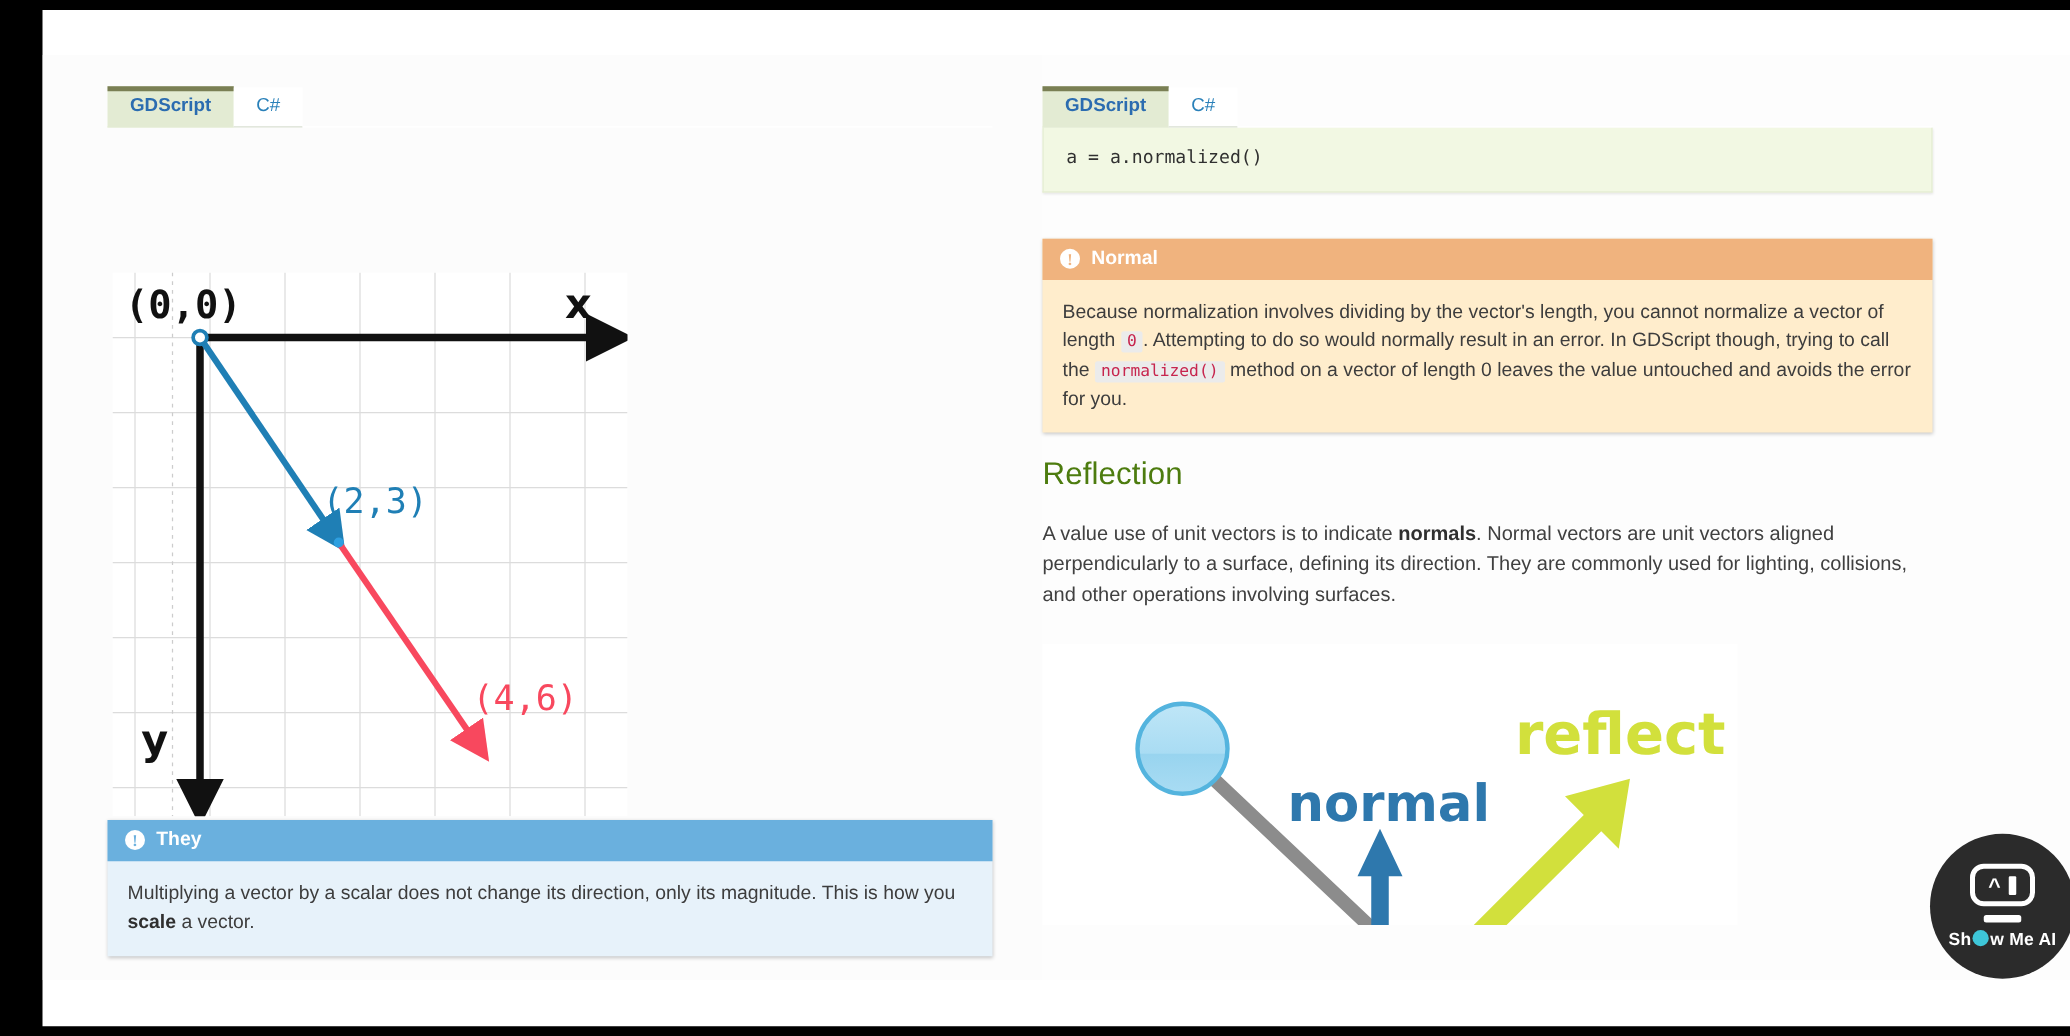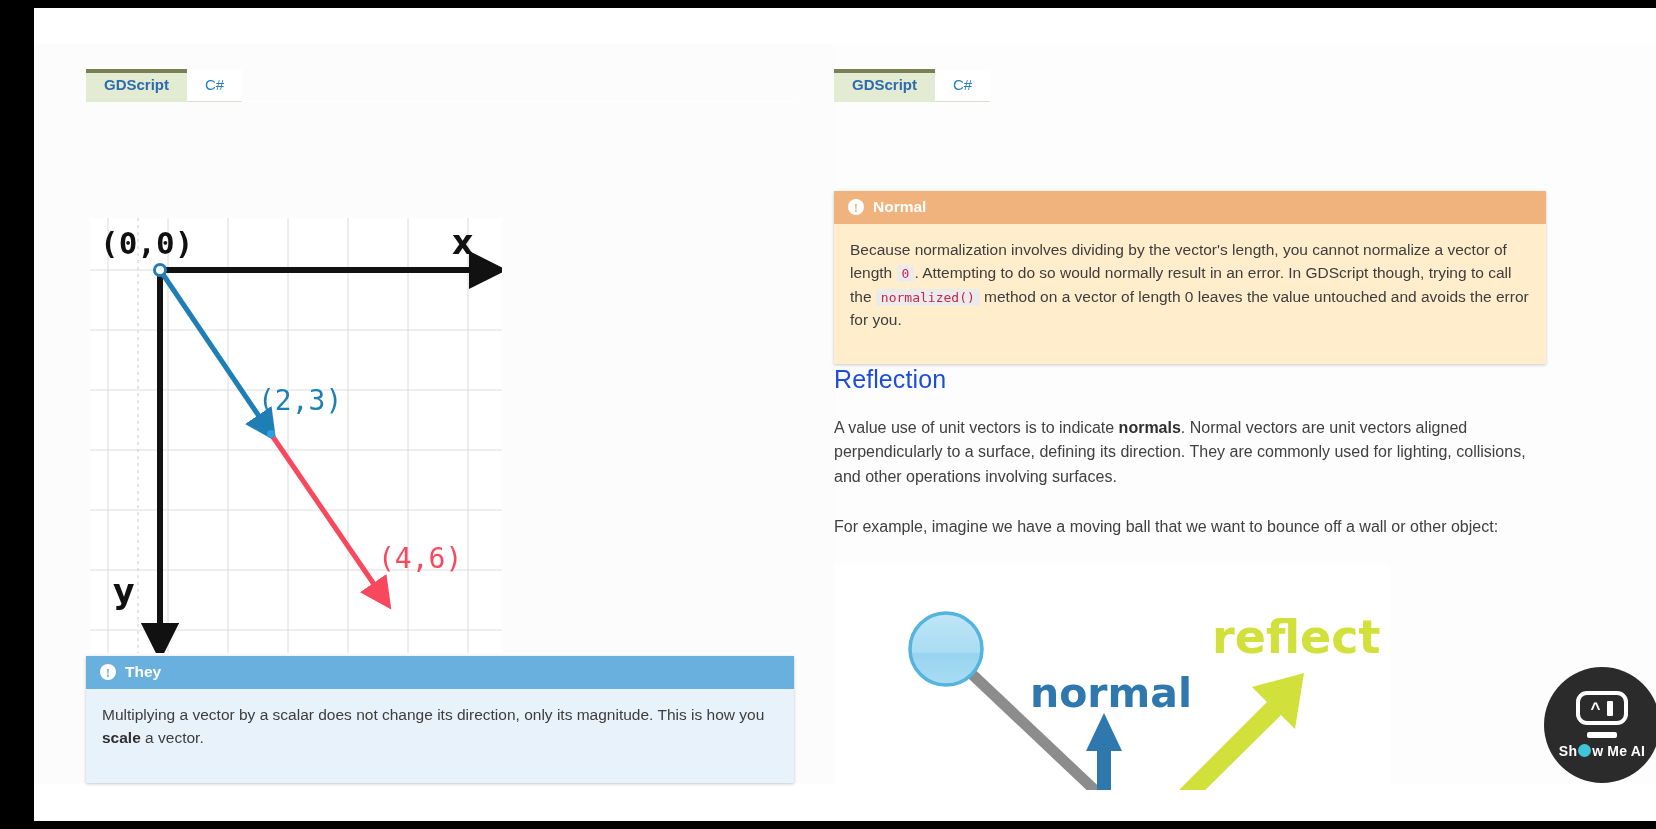--- a/index.html
+++ b/index.html
@@ -63,21 +63,21 @@
 
   
   .diagram { margin: 14px 0 0 4px; }
 
   
   .adm { box-shadow: 0 1px 3px rgba(0,0,0,.22); }
   .adm-title {
     font-size: 15.5px; font-weight: bold; color: #ffffff;
     padding: 7px 14px 8px 14px; display: flex; align-items: center; gap: 9px;
   }
-  .adm-body { font-size: 15.5px; line-height: 1.50; padding: 14px 16px 33px 16px; color: #3d3d3d; }
+  .adm-body { font-size: 15.5px; line-height: 1.50; padding: 14px 16px 15px 16px; color: #3d3d3d; }
   .adm-note .adm-title { background: #6ab0de; }
   .adm-note { background: #e7f2fa; }
   .adm-warn .adm-title { background: #f0b37e; }
   .adm-warn { background: #ffedcc; }
   .adm-icon {
     width: 16px; height: 16px; border-radius: 50%;
     background: #ffffff; display: inline-flex;
     align-items: center; justify-content: center; flex: none;
   }
   .adm-note .adm-icon-glyph { color: #6ab0de; }
@@ -86,21 +86,21 @@
 
   code.inline {
     font-family: "DejaVu Sans Mono", monospace;
     font-size: 13px; background: #ebebeb; color: #c7254e;
     padding: 1px 5px; border-radius: 2px; white-space: nowrap;
   }
   b, strong { font-weight: bold; color: #2f2f2f; }
 
   
   h2.section {
-    font-size: 25px; font-weight: normal; color: #1d4ed8;
+    font-size: 25px; font-weight: normal; color: #4d7c0f;
     margin: 28px 0 22px 0; letter-spacing: .1px;
   }
   p.body {
     font-size: 16px; line-height: 1.52; color: #404040;
     margin: 0 0 26px 0; max-width: 700px;
   }
 
   .illus { position: relative; width: 556px; height: 225px; background: #ffffff; overflow: hidden; }
 
   
@@ -210,38 +210,40 @@
     <div style="position:absolute; left:0px; top:24px; width:712px;">
       <div class="tabs">
         <div class="tab active">
           <span>GDScript</span>
         </div>
         <div class="tab">
           <span>C#</span>
         </div>
         <div class="tab-filler"></div>
       </div>
+      <div class="codeblock">
+        <div class="ln">a = a.normalized()</div>
+      </div>
     </div>
 
     <div class="adm adm-warn" style="position:absolute; left:0px; top:147px; width:712px;">
       <div class="adm-title">
         <span class="adm-icon">
               <span class="adm-icon-glyph">!</span>
             </span>
         <span>Normal</span>
       </div>
       <div class="adm-body">
         <span>Because normalization involves dividing by the vector's length, you cannot normalize a vector of length </span><code class="inline">0</code><span>. Attempting to do so would normally result in an error. In GDScript though, trying to call the </span><code class="inline">normalized()</code><span> method on a vector of length 0 leaves the value untouched and avoids the error for you.</span>
       </div>
     </div>
 
     <div style="position:absolute; left:0px; top:293px; width:712px;">
       <h2 class="section">Reflection</h2>
       <p class="body"><span>A value use of unit vectors is to indicate </span><b>normals</b><span>. Normal vectors are unit vectors aligned perpendicularly to a surface, defining its direction. They are commonly used for lighting, collisions, and other operations involving surfaces.</span></p>
-      <p class="body">For example, imagine we have a moving ball that we want to bounce off a wall or other object:</p>
 
       <div class="illus">
         <svg width="556" height="225" viewBox="0 0 556 225">
           <rect x="0" y="0" width="556" height="225" fill="#ffffff"></rect>
           <defs>
             <linearGradient id="ballGrad" x1="0" y1="0" x2="0" y2="1">
               <stop offset="0%" stop-color="#bfe6f7"></stop>
               <stop offset="55%" stop-color="#a9dcf3"></stop>
               <stop offset="56%" stop-color="#98d4ef"></stop>
               <stop offset="100%" stop-color="#a9dcf3"></stop>

